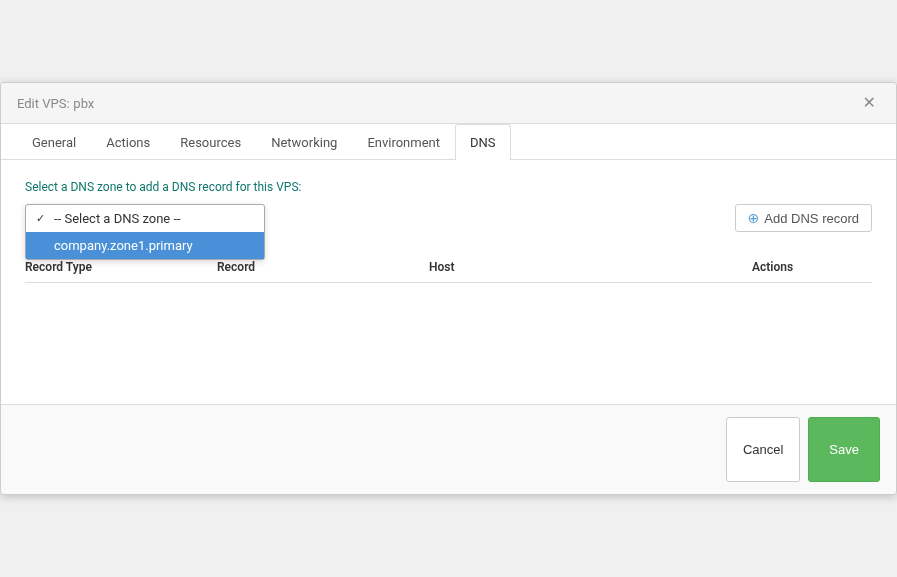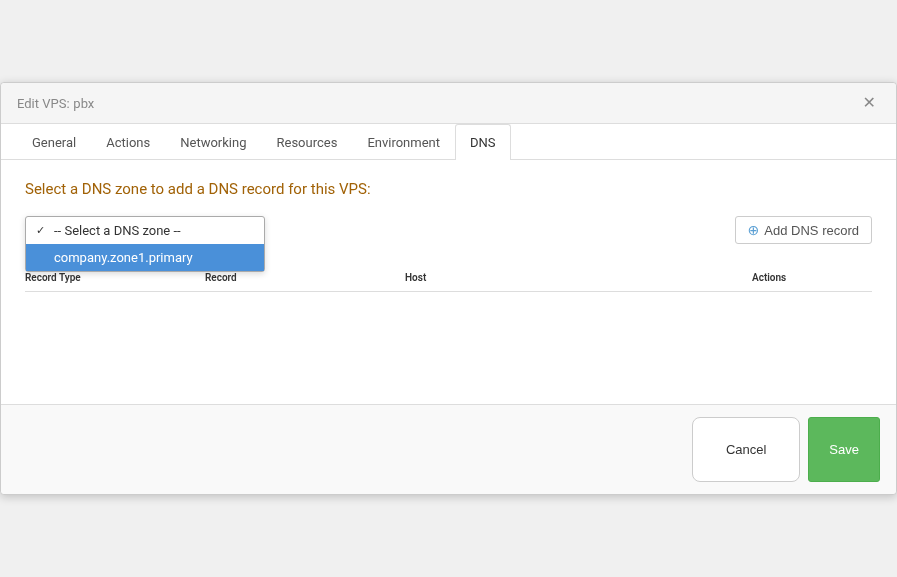--- a/index.html
+++ b/index.html
@@ -73,23 +73,23 @@
       border-bottom-color: #fff;
       color: #333;
     }
     .modal-body {
       flex: 1;
       padding: 20px 24px;
       position: relative;
       overflow: hidden;
     }
     .dns-label {
-      color: #a16207;
-      margin-bottom: 18px;
-      font-size: 15px;
+      color: #0f766e;
+      margin-bottom: 10px;
+      font-size: 12px;
     }
     .dns-zone-row {
       display: flex;
       align-items: flex-start;
       justify-content: space-between;
       position: relative;
     }
     .dropdown-wrapper {
       position: relative;
       width: 240px;
@@ -139,36 +139,37 @@
       font-size: 14px;
     }
     .table-header {
       display: grid;
       grid-template-columns: 180px 200px 1fr 120px;
       border-bottom: 1px solid #ddd;
       padding: 8px 0;
       margin-top: 20px;
       font-weight: 600;
       color: #333;
-      font-size: 10px;
+      font-size: 12px;
+      gap: 12px;
     }
     .modal-footer {
       display: flex;
       justify-content: flex-end;
       gap: 8px;
       padding: 12px 16px;
       border-top: 1px solid #ddd;
       background: #f9f9f9;
       border-radius: 0 0 4px 4px;
     }
     .btn-cancel {
       background: #fff;
       border: 1px solid #ccc;
-      border-radius: 8px;
-      padding: 7px 33px;
+      border-radius: 3px;
+      padding: 7px 16px;
       font-size: 13px;
       cursor: pointer;
       color: #333;
     }
     .btn-save {
       background: #5cb85c;
       border: 1px solid #4cae4c;
       border-radius: 3px;
       padding: 24px 20px;
       font-size: 13px;
@@ -188,22 +189,22 @@
       <span>pbx</span>
     </div>
     <button class="close-btn">
       <span>✕</span>
     </button>
   </div>
 
   <div class="tabs">
     <a class="tab">General</a>
     <a class="tab">Actions</a>
+    <a class="tab">Resources</a>
     <a class="tab">Networking</a>
-    <a class="tab">Resources</a>
     <a class="tab">Environment</a>
     <a class="tab active">DNS</a>
   </div>
 
   <div class="modal-body">
     <div class="dns-label">Select a DNS zone to add a DNS record for this VPS:</div>
 
     <div class="dns-zone-row">
 
       <div class="dropdown-wrapper">

